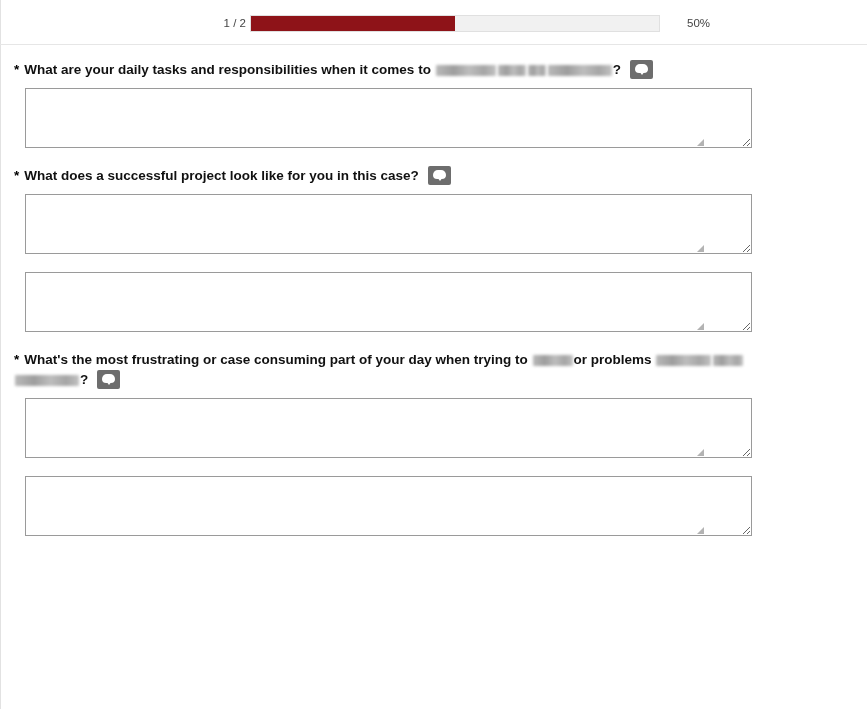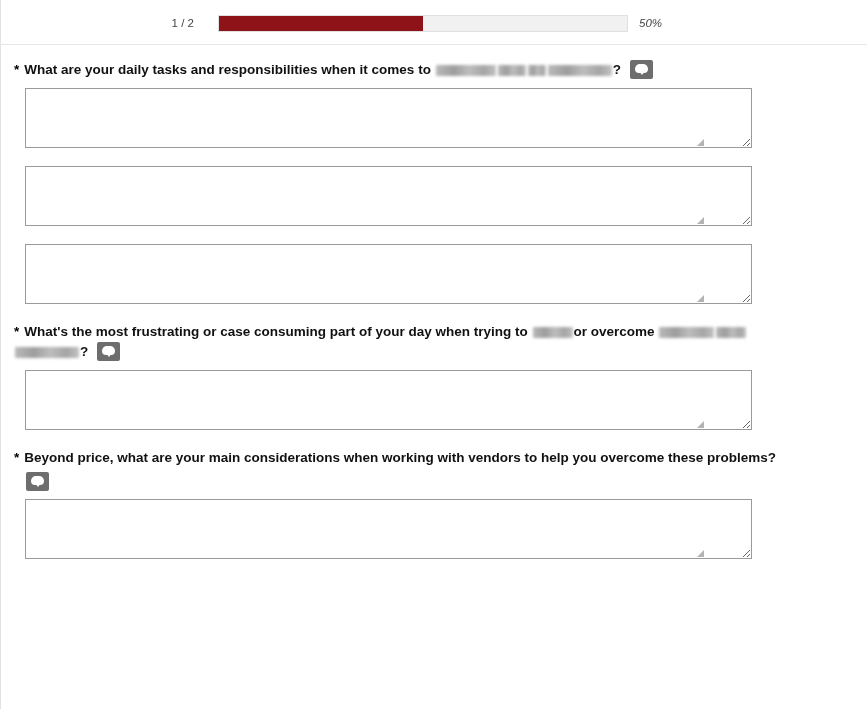--- a/index.html
+++ b/index.html
@@ -45,23 +45,23 @@
   .progress-row {
     position: absolute;
     left: 0;
     top: 13px;
     width: 867px;
     height: 20px;
     display: flex;
     align-items: center;
   }
   .progress-count {
-    width: 218px;
+    width: 250px;
     text-align: right;
-    padding-right: 24px;
+    padding-right: 4px;
     font-size: 11.5px;
     color: #444444;
     box-sizing: border-box;
   }
   .progress-track {
     width: 410px;
     height: 17px;
     background: #f1f1f1;
     border: 1px solid #e0e0e0;
     box-sizing: border-box;
@@ -70,24 +70,23 @@
   }
   .progress-fill {
     position: absolute;
     left: 0;
     top: 0;
     bottom: 0;
     width: 50%;
     background: #8e1318;
   }
   .progress-percent {
-    padding-left: 11px;
+    padding-left: 27px;
     font-size: 11.5px;
     color: #444444;
-    font-style: italic;
   }
 
   
   .form {
     position: absolute;
     left: 0;
     top: 60px;
     width: 833px;
   }
   .question {
@@ -222,48 +221,48 @@
         <span class="req">*</span><span class="q-text">What are your daily tasks and responsibilities when it comes to</span>
         <span class="redact r1"></span><span class="redact r2"></span><span class="redact r3"></span><span class="redact r4"></span><span class="q-text">?</span>
         <span class="cmt-icon"></span>
       </label>
       <div class="ta-wrap">
         <textarea class="q-input" placeholder="" style=""></textarea>
       </div>
     </div>
 
     <div class="question">
+      <label class="q-label">
+        <span class="req">*</span><span class="q-text">What does a successful project look like for you in this case?</span>
+        <span class="cmt-icon"></span>
+      </label>
       <div class="ta-wrap">
         <textarea class="q-input" placeholder="" style=""></textarea>
       </div>
     </div>
 
     <div class="question">
       <div class="ta-wrap">
         <textarea class="q-input" placeholder="" style=""></textarea>
       </div>
     </div>
 
     <div class="question">
       <label class="q-label">
         <span class="req">*</span><span class="q-text">What's the most frustrating or case consuming part of your day when trying to</span>
-        <span class="redact r5"></span><span class="q-text">or overcome</span>
+        <span class="redact r5"></span><span class="q-text">or problems</span>
         <span class="redact r6"></span><span class="redact r7"></span><br>
         <span class="redact r8"></span><span class="q-text">?</span>
         <span class="cmt-icon"></span>
       </label>
       <div class="ta-wrap">
         <textarea class="q-input" placeholder="" style=""></textarea>
       </div>
     </div>
 
     <div class="question">
-      <label class="q-label">
-        <span class="req">*</span><span class="q-text">Beyond price, what are your main considerations when working with vendors to help you overcome these problems?</span>
-        <span class="cmt-icon icon-own-line"></span>
-      </label>
       <div class="ta-wrap">
         <textarea class="q-input" placeholder="" style=""></textarea>
       </div>
     </div>
 
   </div>
 </div>
 
 </body></html>

